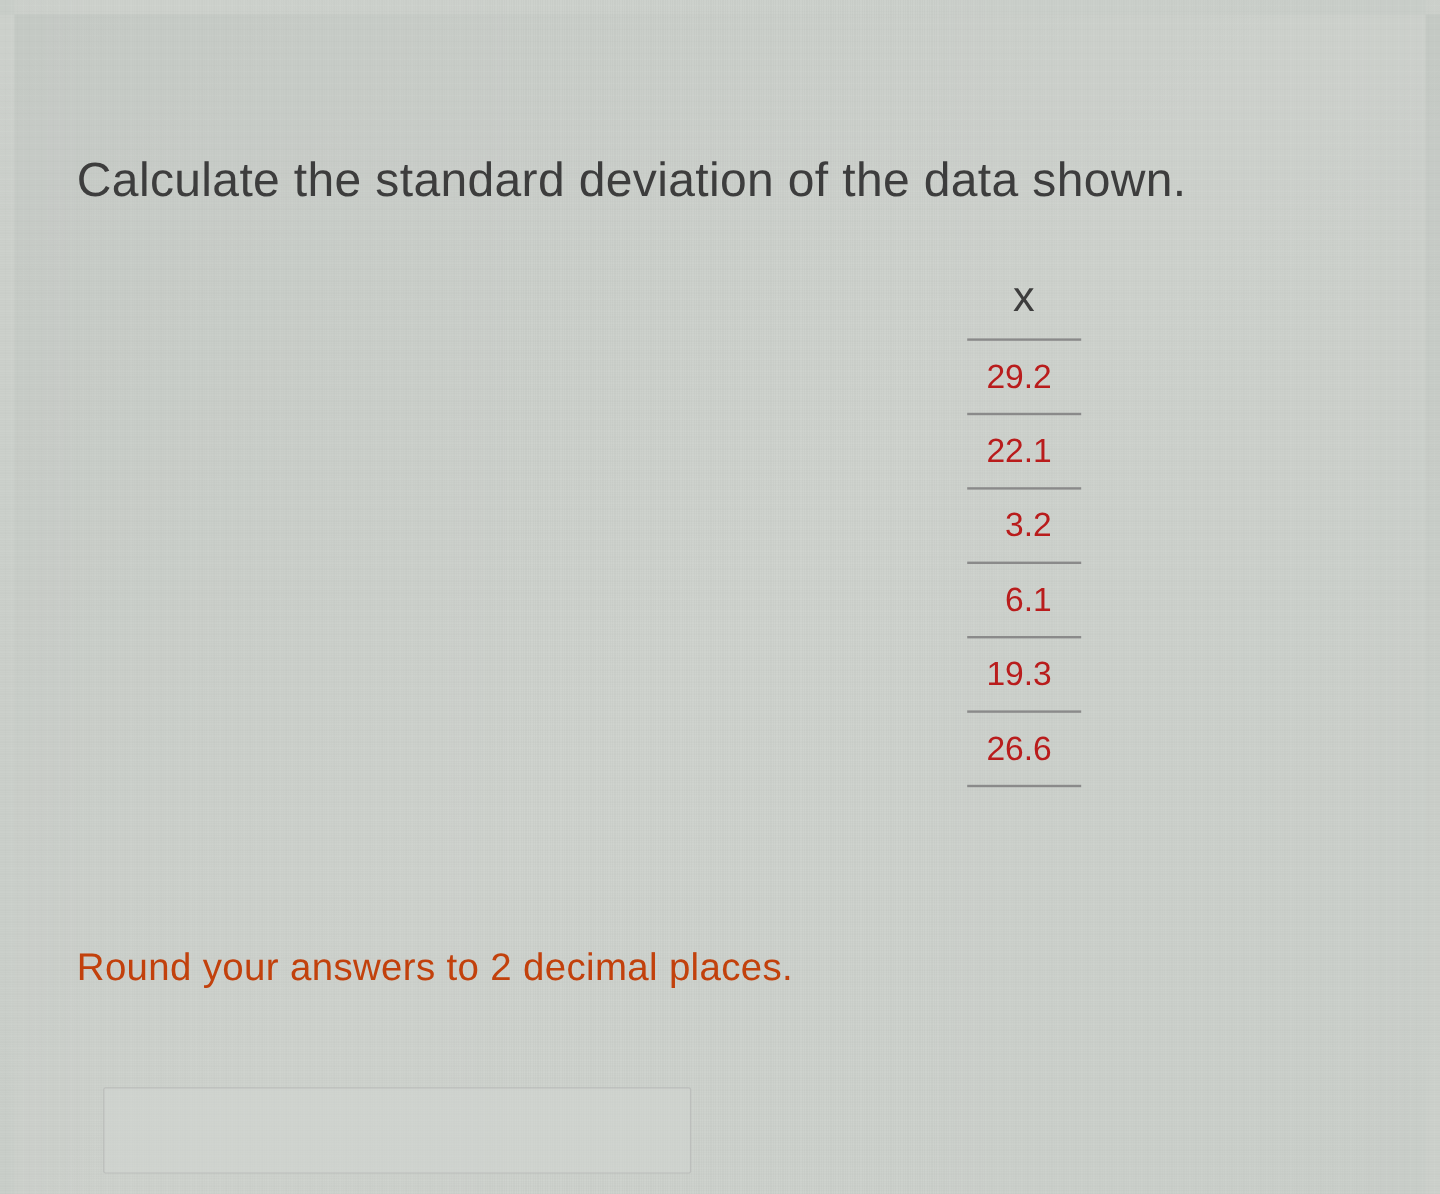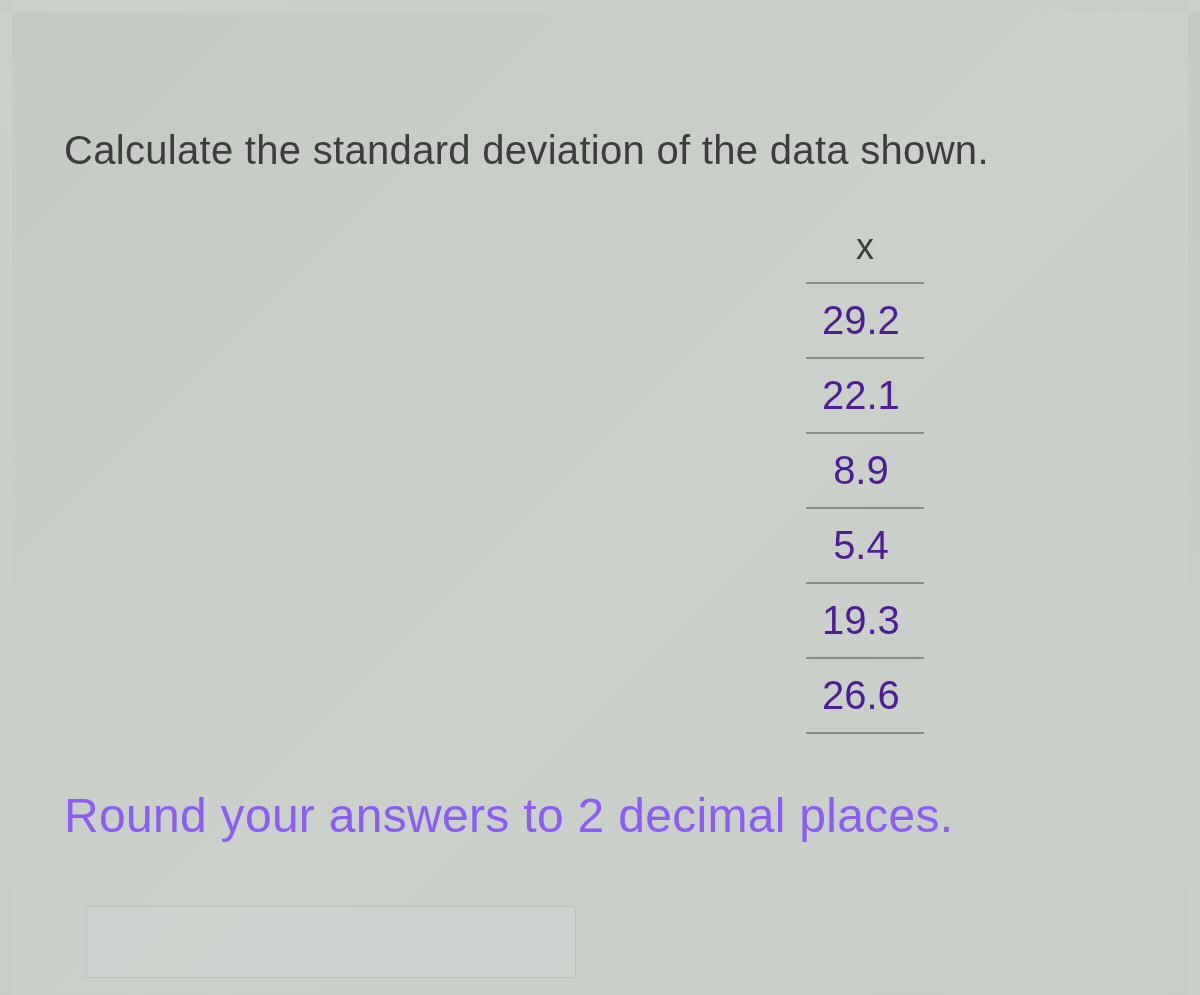--- a/index.html
+++ b/index.html
@@ -37,37 +37,37 @@
     }
     .data-table th {
       font-size: 36px;
       font-weight: 400;
       color: #3d3d3d;
       text-align: center;
       padding: 10px 24px 14px 24px;
       border-bottom: 2px solid #8a8a8a;
     }
     .data-table td {
-      font-size: 40px;
+      font-size: 28px;
       font-weight: 400;
-      color: #4c1d95;
-      text-align: center;
+      color: #b91c1c;
+      text-align: right;
       padding: 14px 24px 14px 16px;
       border-bottom: 2px solid #8a8a8a;
     }
     .data-table tr:last-child td {
       border-bottom: 2px solid #8a8a8a;
     }
     .instruction-text {
       position: absolute;
       top: 752px;
       left: 28px;
-      font-size: 48px;
+      font-size: 32px;
       font-weight: 400;
-      color: #8b5cf6;
+      color: #c2410c;
       letter-spacing: 0.3px;
     }
     .answer-input {
       position: absolute;
       top: 870px;
       left: 50px;
       width: 490px;
       height: 72px;
       background: rgba(210, 214, 210, 0.5);
       border: 1px solid rgba(160, 160, 160, 0.4);
@@ -90,24 +90,24 @@
     </tr>
   </thead>
   <tbody>
     <tr>
         <td>29.2</td>
       </tr>
     <tr>
         <td>22.1</td>
       </tr>
     <tr>
-        <td>8.9</td>
+        <td>3.2</td>
       </tr>
     <tr>
-        <td>5.4</td>
+        <td>6.1</td>
       </tr>
     <tr>
         <td>19.3</td>
       </tr>
     <tr>
         <td>26.6</td>
       </tr>
   </tbody>
 </table>
 

